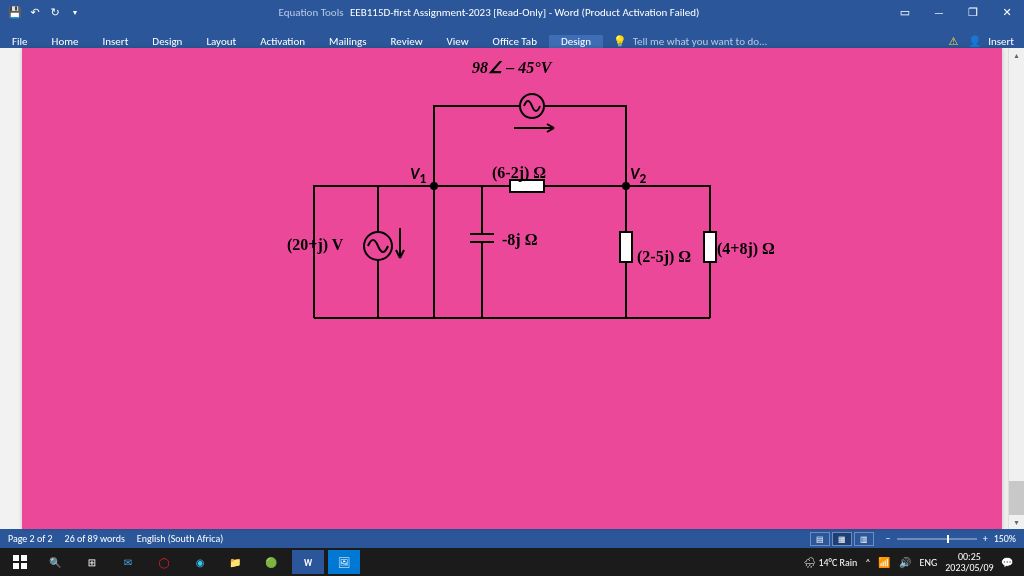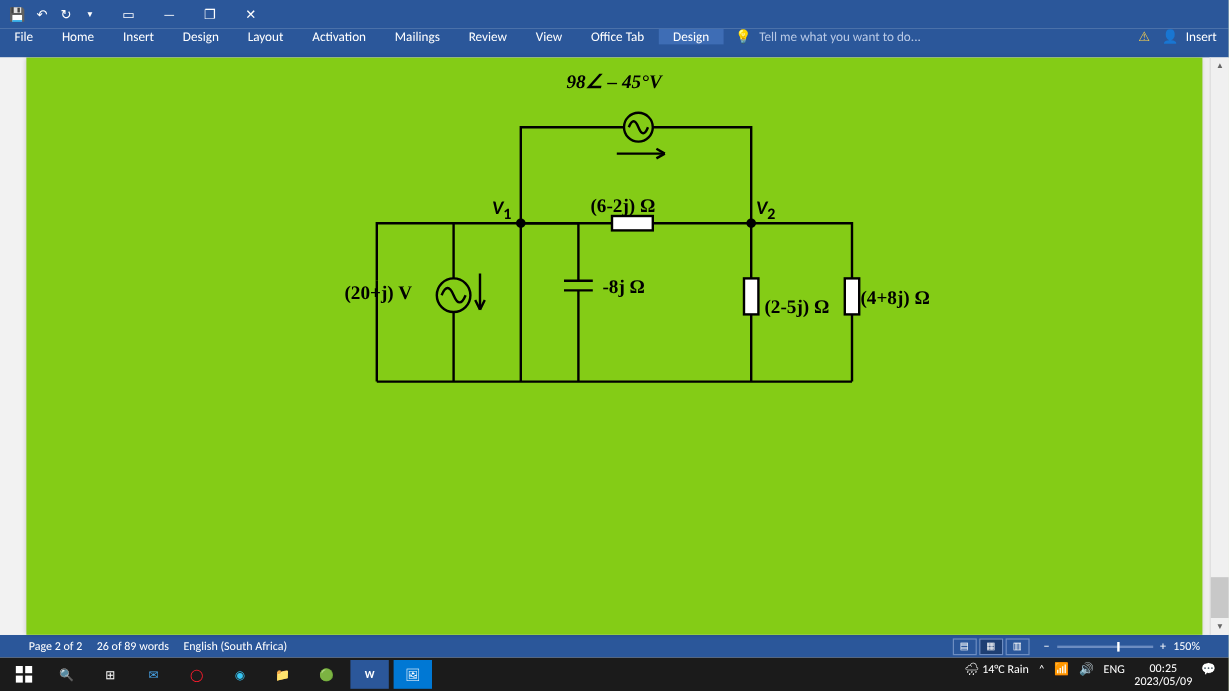--- a/index.html
+++ b/index.html
@@ -4,60 +4,64 @@
 <style>
 *{margin:0;padding:0;box-sizing:border-box;font-family:"Segoe UI",Calibri,sans-serif}
 body{width:1024px;height:576px;overflow:hidden;background:#fff;position:relative}
 .titlebar{height:24px;background:#2b579a;display:flex;align-items:center;color:#fff;font-size:11px}
 .titlebar .qat{display:flex;align-items:center;gap:6px;padding:0 8px}
 .titlebar .qat-icon{width:14px;height:14px;display:flex;align-items:center;justify-content:center}
 .titlebar .center{flex:1;text-align:center;white-space:nowrap;overflow:hidden}
 .titlebar .teq{color:#b8c9e6;margin-right:4px}
 .titlebar .winbtn{display:flex}
 .titlebar .winbtn div{width:34px;height:24px;display:flex;align-items:center;justify-content:center}
-.ribbon-tabs{height:24px;background:#2b579a;display:flex;align-items:flex-start;color:#fff;font-size:11px}
+.ribbon-tabs{height:24px;background:#2b579a;display:flex;align-items:flex-end;color:#fff;font-size:11px}
 .ribbon-tabs .tab{padding:0 12px;display:flex;align-items:center;cursor:pointer}
 .ribbon-tabs .tab.active{background:#3e6db5}
 .ribbon-tabs .tellme{flex:1;padding:0 10px;display:flex;align-items:center;color:#b8c9e6}
 .ribbon-tabs .share{padding:0 10px;display:flex;align-items:center;gap:6px}
 .ribbon-tabs .warn{color:#ffd24a}
 .doc-area{position:relative;height:481px;background:#eee;display:flex}
 .ruler-left{width:22px;background:#f2f2f2}
-.page{position:relative;margin:0 0 0 0;background:#84cc16;width:980px;height:481px;box-shadow:0 0 4px rgba(0,0,0,.2)}
+.page{position:relative;margin:0 0 0 0;background:#ec4899;width:980px;height:481px;box-shadow:0 0 4px rgba(0,0,0,.2)}
 .scrollbar{width:16px;background:#f0f0f0;position:absolute;right:0;top:0;bottom:0;border-left:1px solid #ddd}
 .scrollbar .thumb-up{position:absolute;top:0;width:100%;height:14px;display:flex;align-items:center;justify-content:center;font-size:8px;color:#666}
 .scrollbar .thumb{position:absolute;top:14px;width:100%;height:34px}
 .scrollbar .thumb2{position:absolute;bottom:14px;width:100%;height:34px;background:#c8c8c8}
 .scrollbar .thumb-dn{position:absolute;bottom:0;width:100%;height:14px;display:flex;align-items:center;justify-content:center;font-size:8px;color:#666}
 .circuit{position:absolute;left:220px;top:10px;width:560px;height:330px}
 .circuit svg{width:100%;height:100%}
 .circuit-label{position:absolute;font-family:"Times New Roman",serif;font-size:16px;font-weight:bold;white-space:nowrap}
 .figure-caption{position:absolute;left:0;right:0;top:304px;text-align:center;font-family:"Times New Roman",serif;font-size:15px}
-.statusbar{height:19px;background:#2b579a;display:flex;align-items:center;color:#fff;font-size:10px;padding:0 24px;gap:12px}
+.statusbar{height:19px;background:#2b579a;display:flex;align-items:center;color:#fff;font-size:10px;padding:0 8px;gap:12px}
 .statusbar .spacer{flex:1}
 .statusbar .viewbtns{display:flex;gap:2px}
 .statusbar .vb{width:20px;height:14px;border:1px solid #6d8dc1;display:flex;align-items:center;justify-content:center;font-size:8px}
 .statusbar .zoom{display:flex;align-items:center;gap:6px}
 .statusbar .ztrack{width:80px;height:2px;background:#6d8dc1;position:relative}
 .statusbar .zthumb{position:absolute;left:50px;top:-3px;width:2px;height:8px;background:#fff}
 .taskbar{height:28px;background:#1b1b1b;display:flex;align-items:center;padding:0 4px;color:#fff;font-size:10px;gap:4px}
 .taskbar .tb{width:32px;height:24px;display:flex;align-items:center;justify-content:center}
 .taskbar .spacer{flex:1}
-.taskbar .tray{display:flex;align-items:flex-start;gap:8px;padding-right:6px}
+.taskbar .tray{display:flex;align-items:center;gap:8px;padding-right:6px}
 .taskbar .clock{text-align:center;line-height:1.1}
 </style>
 </head>
 <body>
 
 <div class="titlebar">
   <div class="qat">
     <span class="qat-icon">💾</span>
     <span class="qat-icon">↶</span>
     <span class="qat-icon">↻</span>
     <span class="qat-icon" style="font-size:8px">▾</span>
+  </div>
+  <div class="center">
+    <span class="teq">Equation Tools</span>
+    <span>EEB115D-first Assignment-2023 [Read-Only] - Word (Product Activation Failed)</span>
   </div>
   <div class="winbtn">
     <div>▭</div>
     <div>—</div>
     <div>❐</div>
     <div>✕</div>
   </div>
 </div>
 
 <div class="ribbon-tabs">

